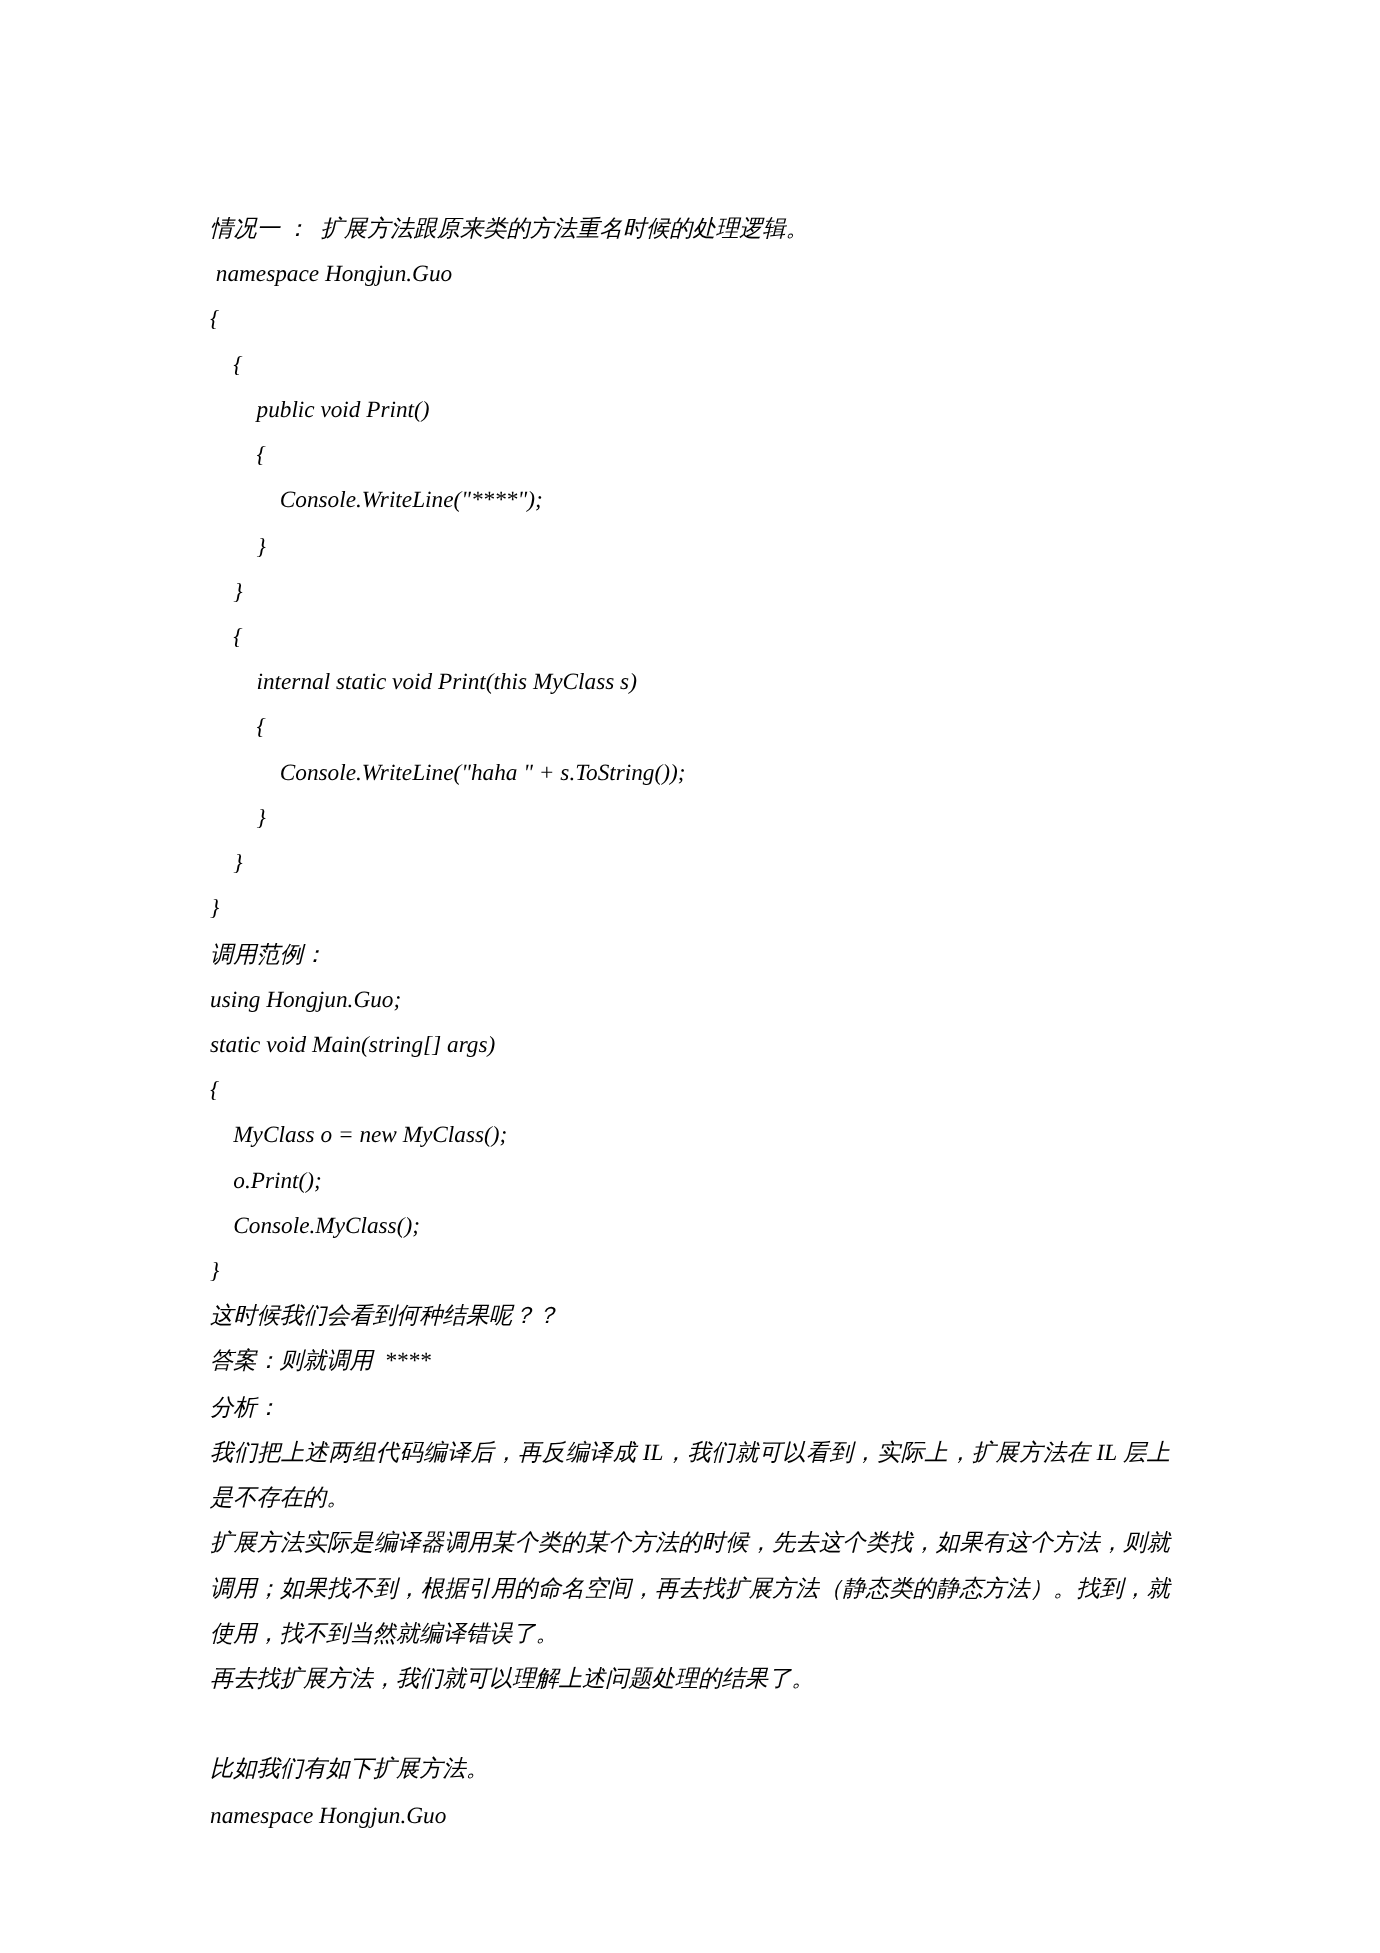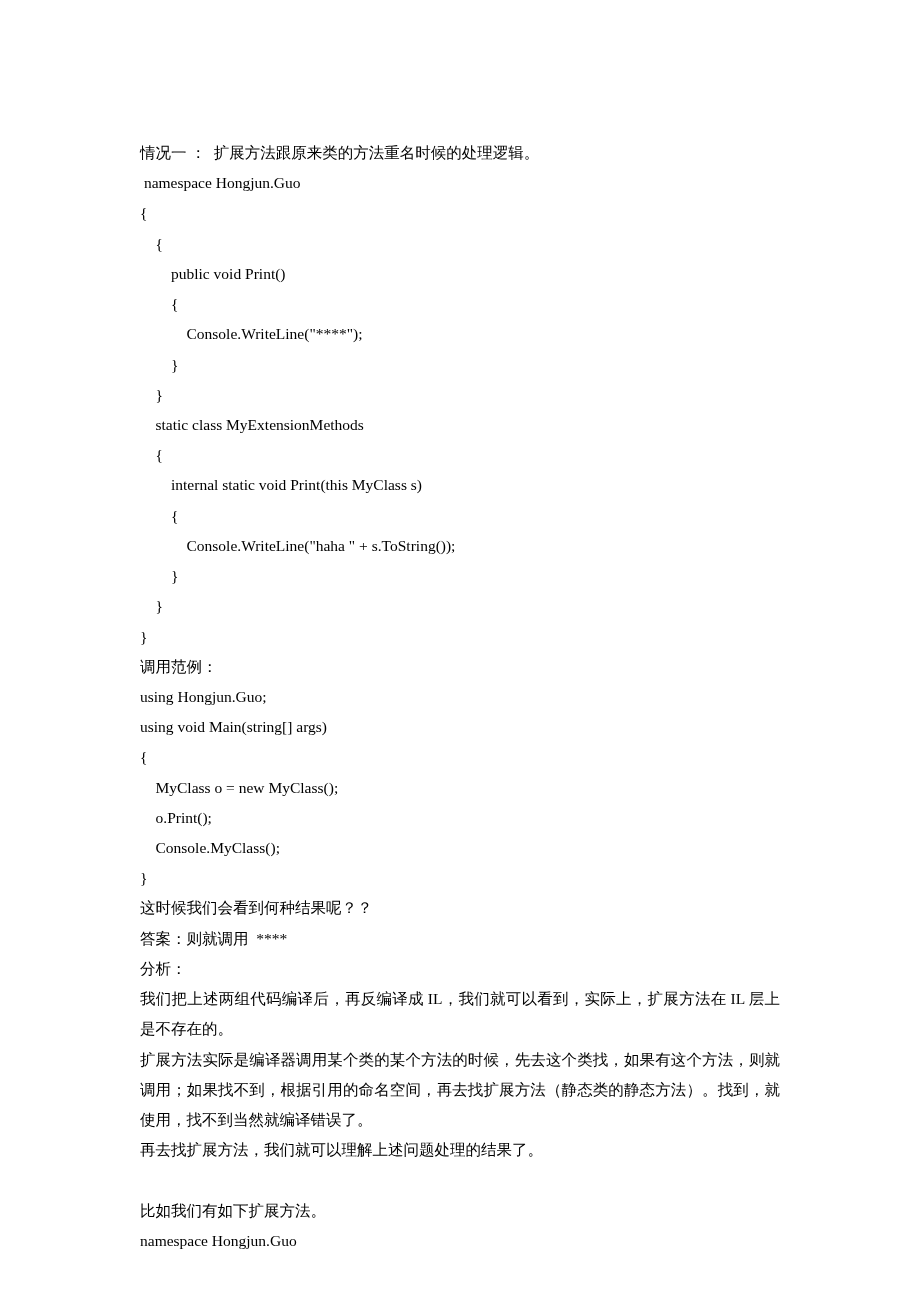--- a/index.html
+++ b/index.html
@@ -14,50 +14,50 @@
   .page {
     width: 920px;
     min-height: 1302px;
     box-sizing: border-box;
     padding: 138px 140px 60px 140px;
   }
   .line {
     white-space: pre-wrap;
     text-align: justify;
     text-justify: inter-ideograph;
+    font-style: italic;
   }
   .line.empty {
     height: 1.95em;
   }
 </style>
 </head>
 <body>
 
 <div class="page">
   <div id="content">
       <div class="line">情况一 ：  扩展方法跟原来类的方法重名时候的处理逻辑。</div>
       <div class="line"> namespace Hongjun.Guo</div>
       <div class="line">{</div>
       <div class="line">    {</div>
       <div class="line">        public void Print()</div>
       <div class="line">        {</div>
       <div class="line">            Console.WriteLine("****");</div>
       <div class="line">        }</div>
       <div class="line">    }</div>
-      <div class="line">    static class MyExtensionMethods</div>
       <div class="line">    {</div>
       <div class="line">        internal static void Print(this MyClass s)</div>
       <div class="line">        {</div>
       <div class="line">            Console.WriteLine("haha " + s.ToString());</div>
       <div class="line">        }</div>
       <div class="line">    }</div>
       <div class="line">}</div>
       <div class="line">调用范例：</div>
       <div class="line">using Hongjun.Guo;</div>
-      <div class="line">using void Main(string[] args)</div>
+      <div class="line">static void Main(string[] args)</div>
       <div class="line">{</div>
       <div class="line">    MyClass o = new MyClass();</div>
       <div class="line">    o.Print();</div>
       <div class="line">    Console.MyClass();</div>
       <div class="line">}</div>
       <div class="line">这时候我们会看到何种结果呢？？</div>
       <div class="line">答案：则就调用  ****</div>
       <div class="line">分析：</div>
       <div class="line">我们把上述两组代码编译后，再反编译成 IL，我们就可以看到，实际上，扩展方法在 IL 层上是不存在的。</div>
       <div class="line">扩展方法实际是编译器调用某个类的某个方法的时候，先去这个类找，如果有这个方法，则就调用；如果找不到，根据引用的命名空间，再去找扩展方法（静态类的静态方法）。找到，就使用，找不到当然就编译错误了。</div>

